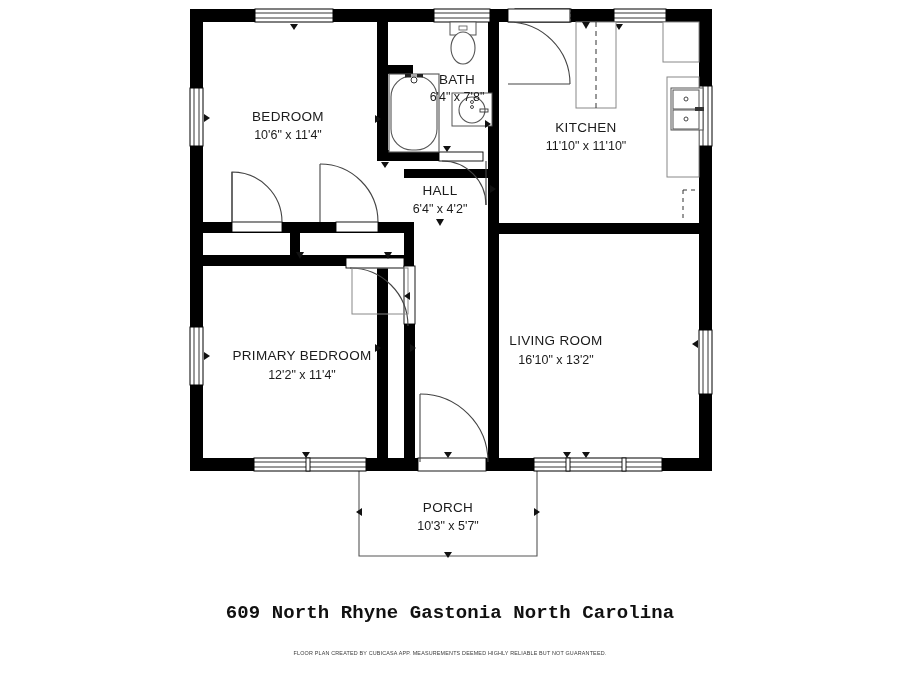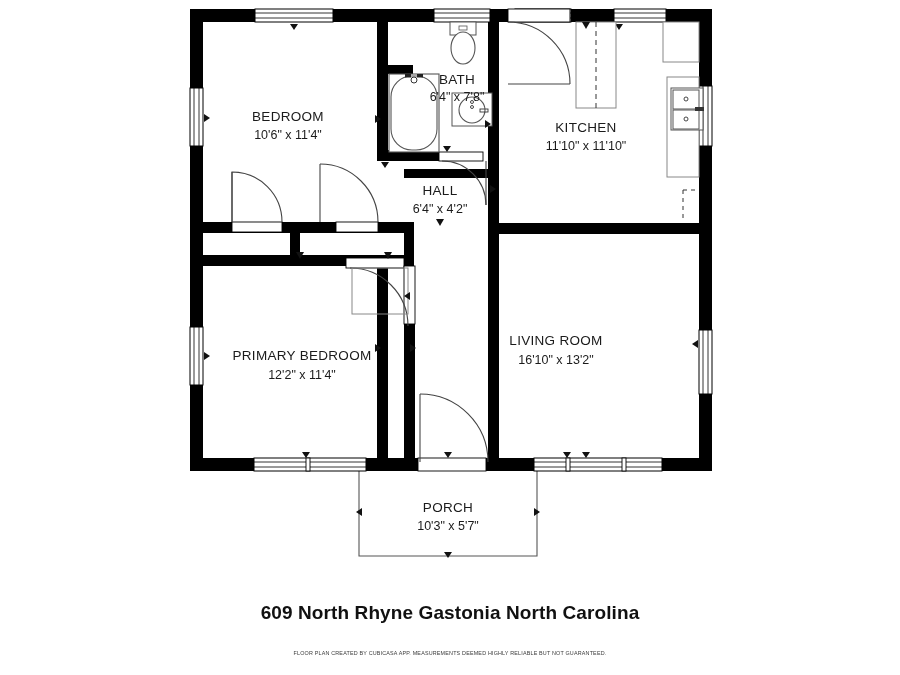--- a/index.html
+++ b/index.html
@@ -24,21 +24,21 @@
     font-family:"Liberation Sans", sans-serif;
     font-size:12.5px;
     fill:#1b1b1b;
     text-anchor:middle;
   }
   .title-text{
     position:absolute;
     left:0;right:0;
     top:602px;
     text-align:center;
-    font-family:Liberation Sans, sans-serif;
+    font-family:Liberation Mono, monospace;
     font-size:19px;
     font-weight:bold;
     color:#111111;
     letter-spacing:0.1px;
   }
   .disclaimer-text{
     position:absolute;
     left:0;right:0;
     top:650px;
     text-align:center;

